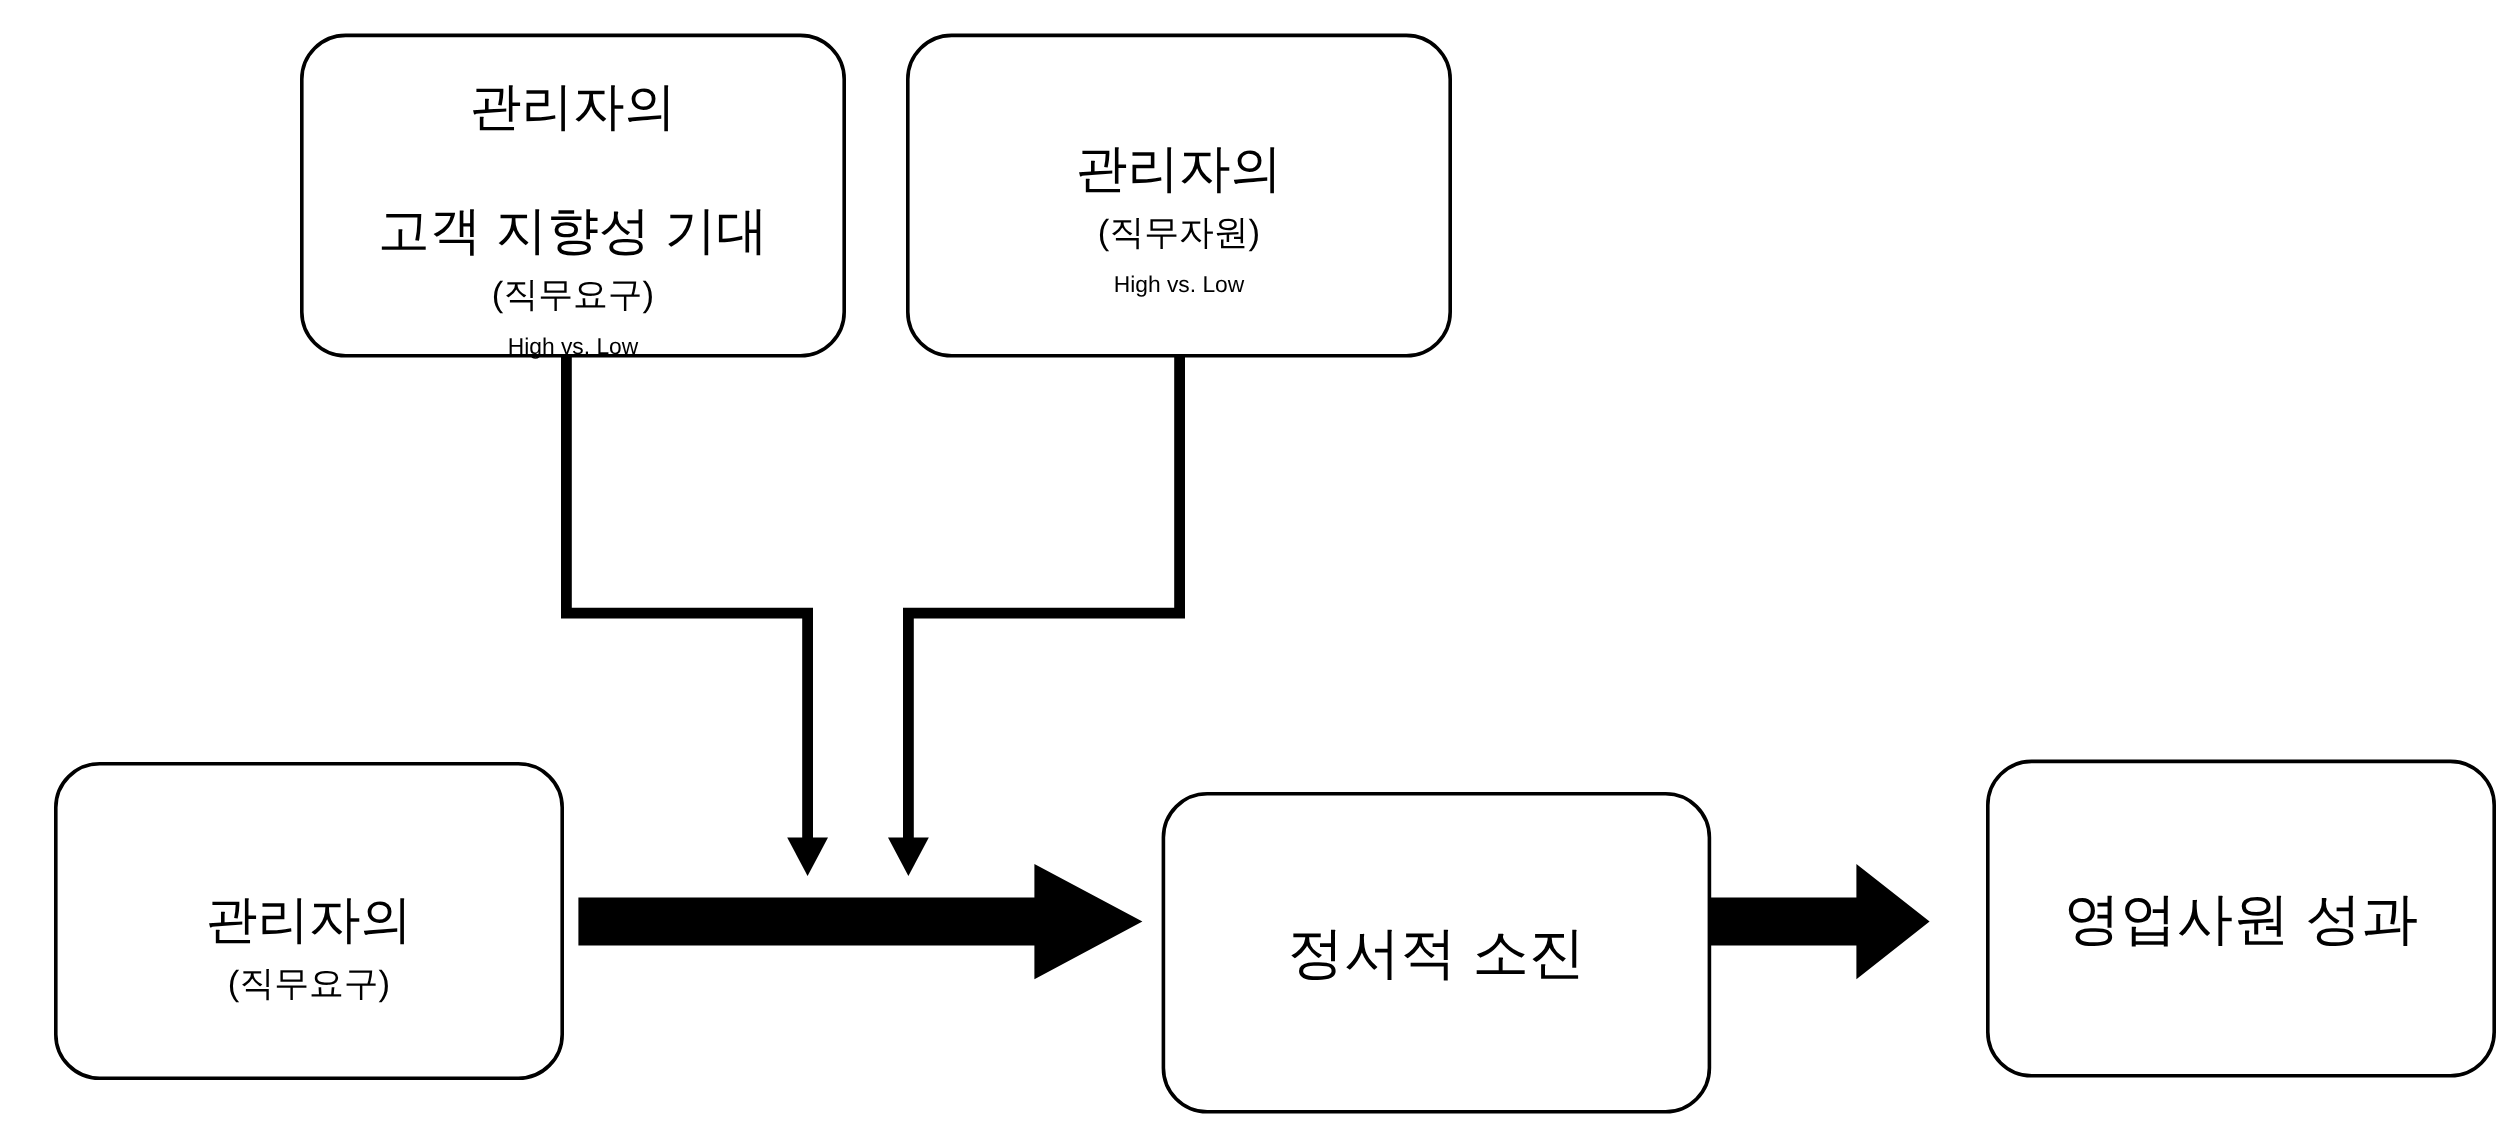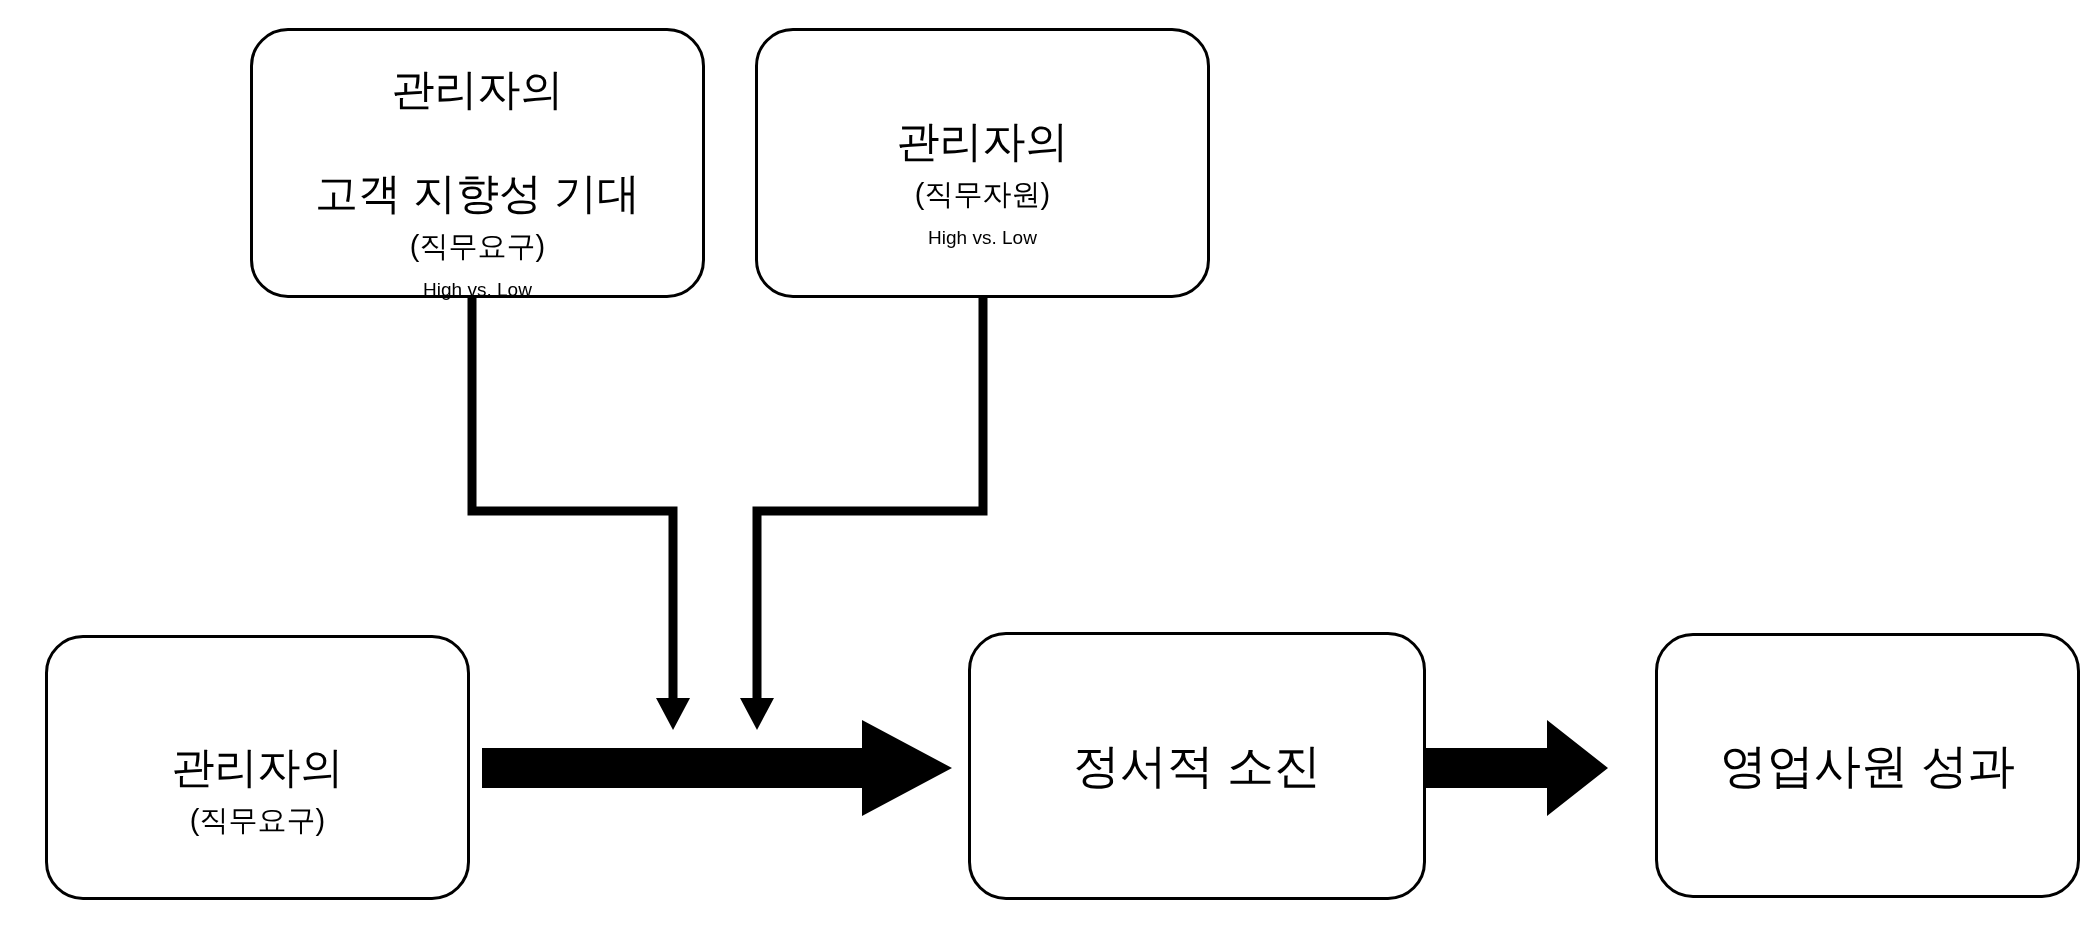--- a/index.html
+++ b/index.html
@@ -53,21 +53,21 @@
   }
   .node .big-label {
     font-size: 47px;
     line-height: 56px;
     white-space: nowrap;
   }
   
   #box-moderator-1 { left: 250px; top: 28px;  width: 455px; height: 270px; }
   #box-moderator-2 { left: 755px; top: 28px;  width: 455px; height: 270px; }
   #box-antecedent  { left: 45px;  top: 635px; width: 425px; height: 265px; }
-  #box-mediator    { left: 968px; top: 632px; width: 458px; height: 268px; }
+  #box-mediator    { left: 968px; top: 660px; width: 458px; height: 268px; }
   #box-outcome     { left: 1623px;top: 633px; width: 425px; height: 265px; margin-left: 32px; }
 </style>
 </head>
 <body>
 
 <div class="canvas">
 
   <svg class="arrow-layer" viewBox="0 0 2094 944" xmlns="http://www.w3.org/2000/svg">
 
     <g>

